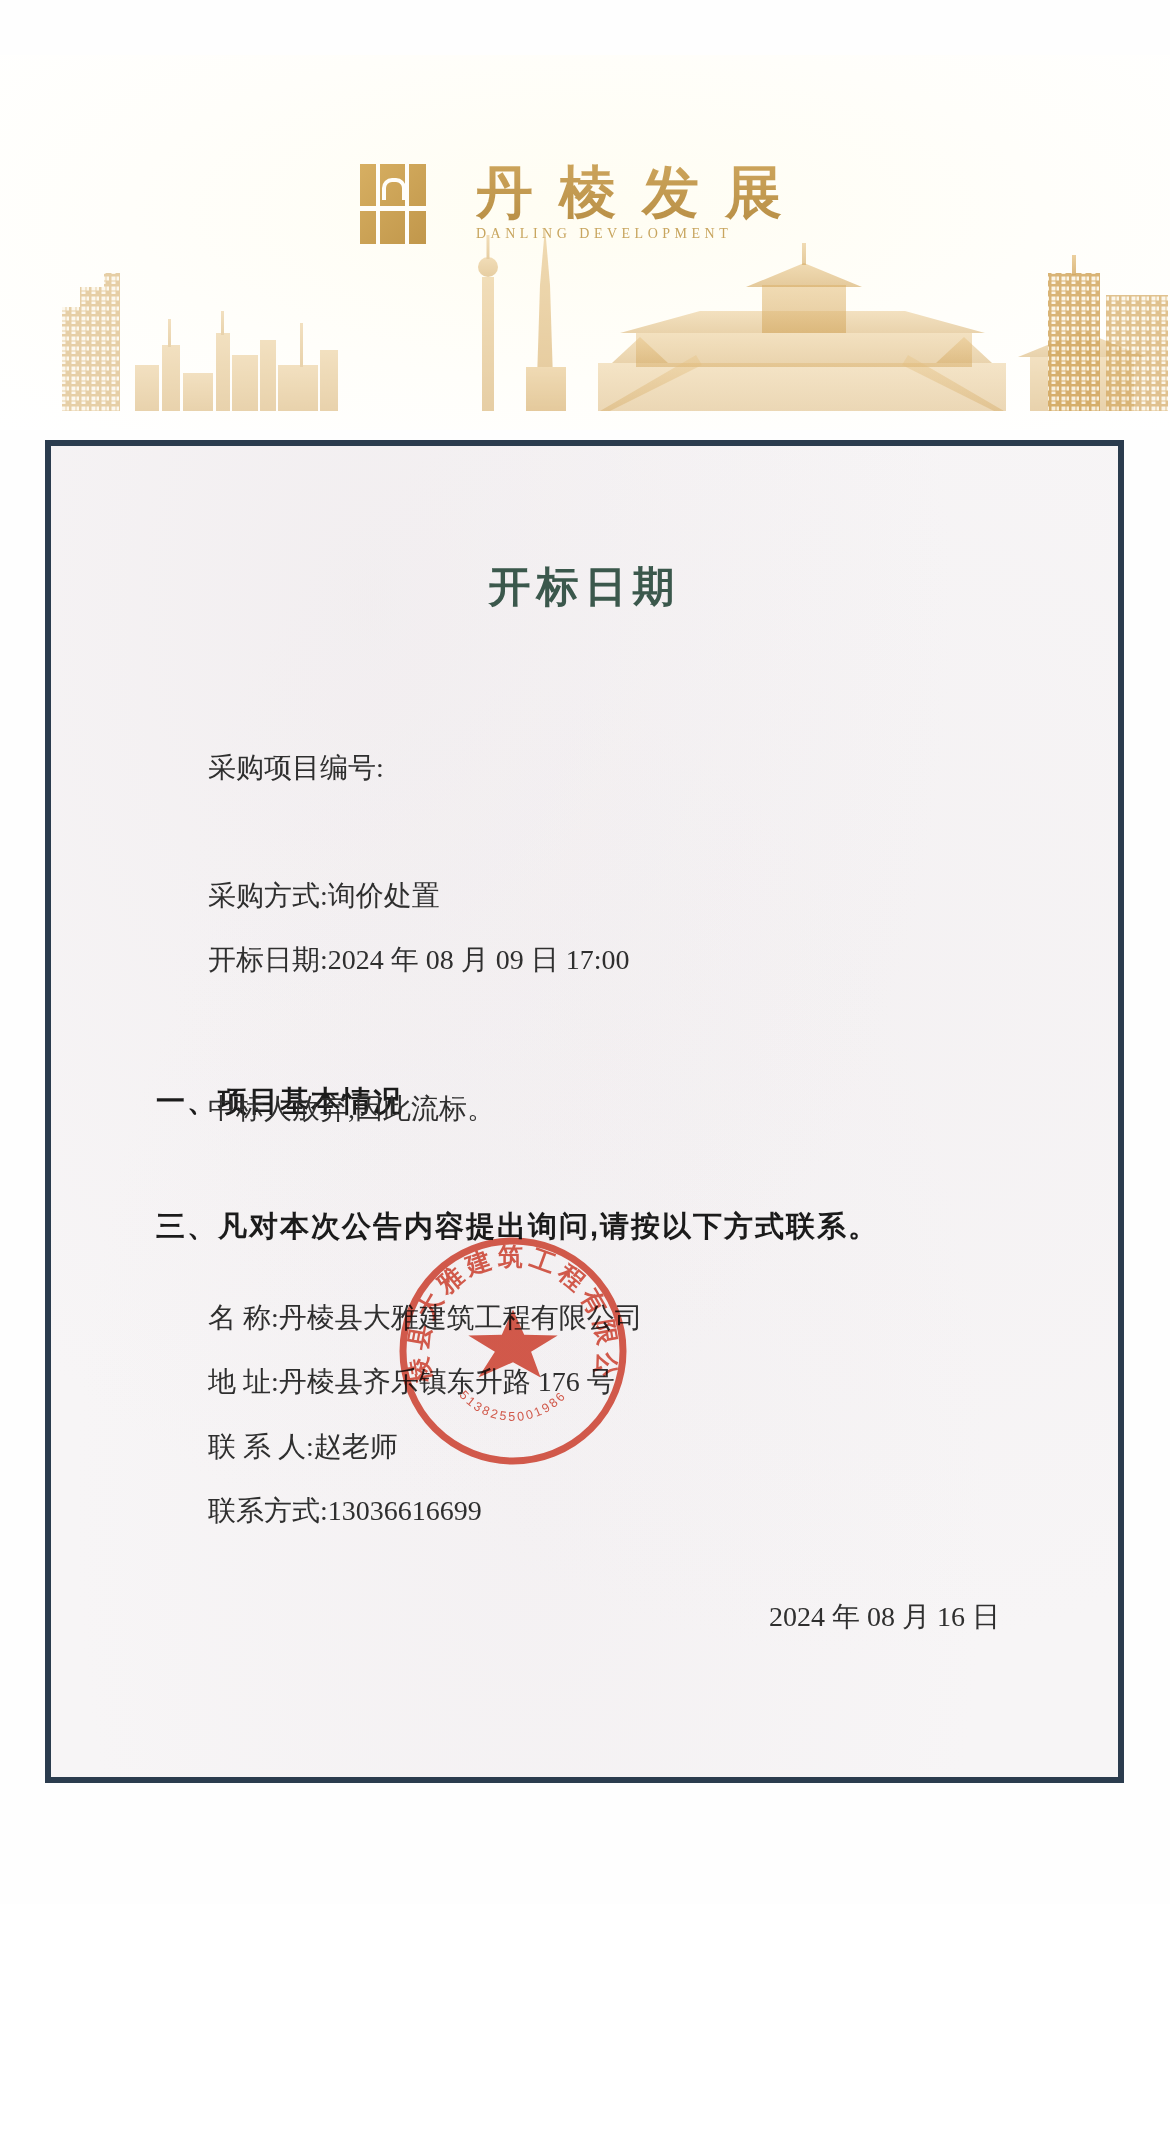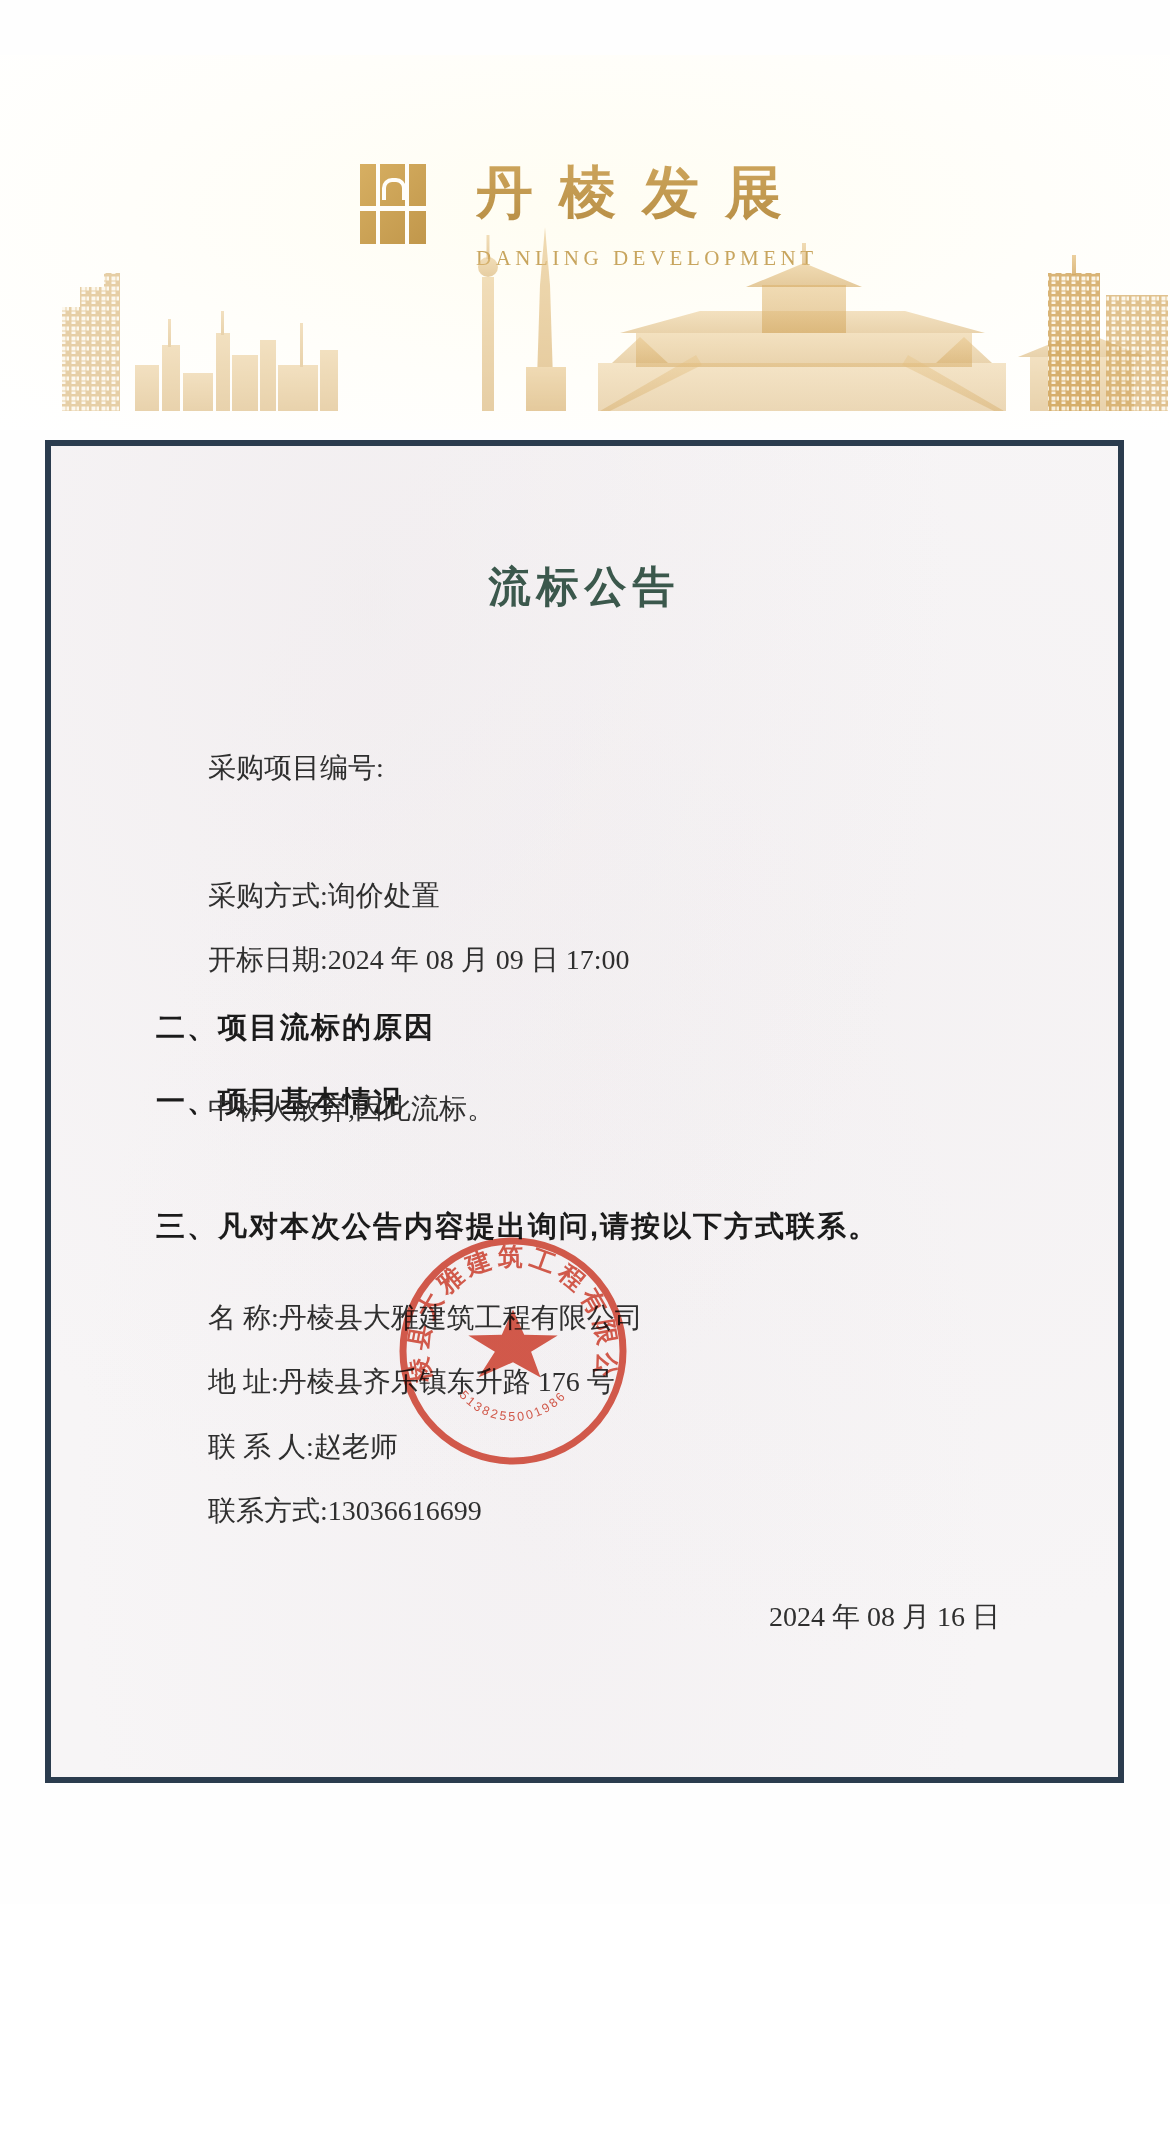--- a/index.html
+++ b/index.html
@@ -17,21 +17,21 @@
   .logo-icon .v1{left:24%;top:0;width:4px;height:100%;}
   .logo-icon .v2{left:68%;top:0;width:4px;height:100%;}
   .logo-icon .h1{left:0;top:52%;width:100%;height:5px;}
   .logo-icon .arch{left:34%;top:18%;width:16px;height:18px;background:transparent;
         border:4px solid #fffefa;border-bottom:none;border-radius:10px 10px 0 0;}
   .logo-textcol{margin-left:50px;}
   .logo-cn{font-size:57px;line-height:1.15;font-weight:bold;letter-spacing:26px;
         color:#c49a52;background:linear-gradient(180deg,#cda55c,#b88f46);
         -webkit-background-clip:text;background-clip:text;-webkit-text-fill-color:transparent;
         white-space:nowrap;}
-  .logo-en{margin-top:20px;font-size:21px;letter-spacing:4.5px;color:#c8a55e;
+  .logo-en{margin-top:0;font-size:14px;letter-spacing:4.5px;color:#c8a55e;
         font-family:"Liberation Serif", serif;white-space:nowrap;}
   .skyline{position:absolute;left:0;top:215px;width:1170px;height:197px;}
 
   
   .doc-frame{position:absolute;left:45px;top:440px;width:1079px;height:1343px;
         box-sizing:border-box;border:6px solid #2b3c4e;
         background:
           radial-gradient(ellipse at 30% 12%, rgba(236,230,233,.45), transparent 55%),
           radial-gradient(ellipse at 75% 40%, rgba(240,236,238,.4), transparent 60%),
           radial-gradient(ellipse at 45% 80%, rgba(238,233,236,.35), transparent 55%),
@@ -133,28 +133,27 @@
         <rect x="1030" y="142" width="104" height="54"></rect>
       </g>
 
       <rect x="1048" y="58" width="52" height="138" fill="url(#winpat)" opacity=".85"></rect>
       <rect x="1106" y="80" width="62" height="116" fill="url(#winpat)" opacity=".7"></rect>
       <rect x="1072" y="40" width="4" height="20" fill="url(#gold)" opacity=".8"></rect>
     </svg>
   </header>
 
   <main class="doc-frame">
-    <h1 class="doc-title">流标公告</h1>
+    <h1 class="doc-title">开标日期</h1>
 
     <div class="sec-heading" style="top:636px;">一、项目基本情况</div>
     <div class="doc-line" style="top:303px;">采购项目编号:</div>
     <div class="doc-line" style="top:431px;">采购方式:询价处置</div>
     <div class="doc-line" style="top:495px;">开标日期:2024 年 08 月 09 日 17:00</div>
 
-    <div class="sec-heading" style="top:562px;">二、项目流标的原因</div>
     <div class="doc-line" style="top:644px;">中标人放弃,因此流标。</div>
 
     <div class="sec-heading" style="top:745px;margin-top:16px;">三、凡对本次公告内容提出询问,请按以下方式联系。</div>
 
     <div class="doc-line" style="top:853px;"><span class="c-label">名  称:</span><span class="c-value">丹棱县大雅建筑工程有限公司</span></div>
     <div class="doc-line" style="top:917px;"><span class="c-label">地  址:</span><span class="c-value">丹棱县齐乐镇东升路 176 号</span></div>
     <div class="doc-line" style="top:982px;"><span class="c-label">联 系 人:</span><span class="c-value">赵老师</span></div>
     <div class="doc-line" style="top:1046px;"><span class="c-label">联系方式:</span><span class="c-value">13036616699</span></div>
 
     <svg class="stamp" viewBox="0 0 250 250">

